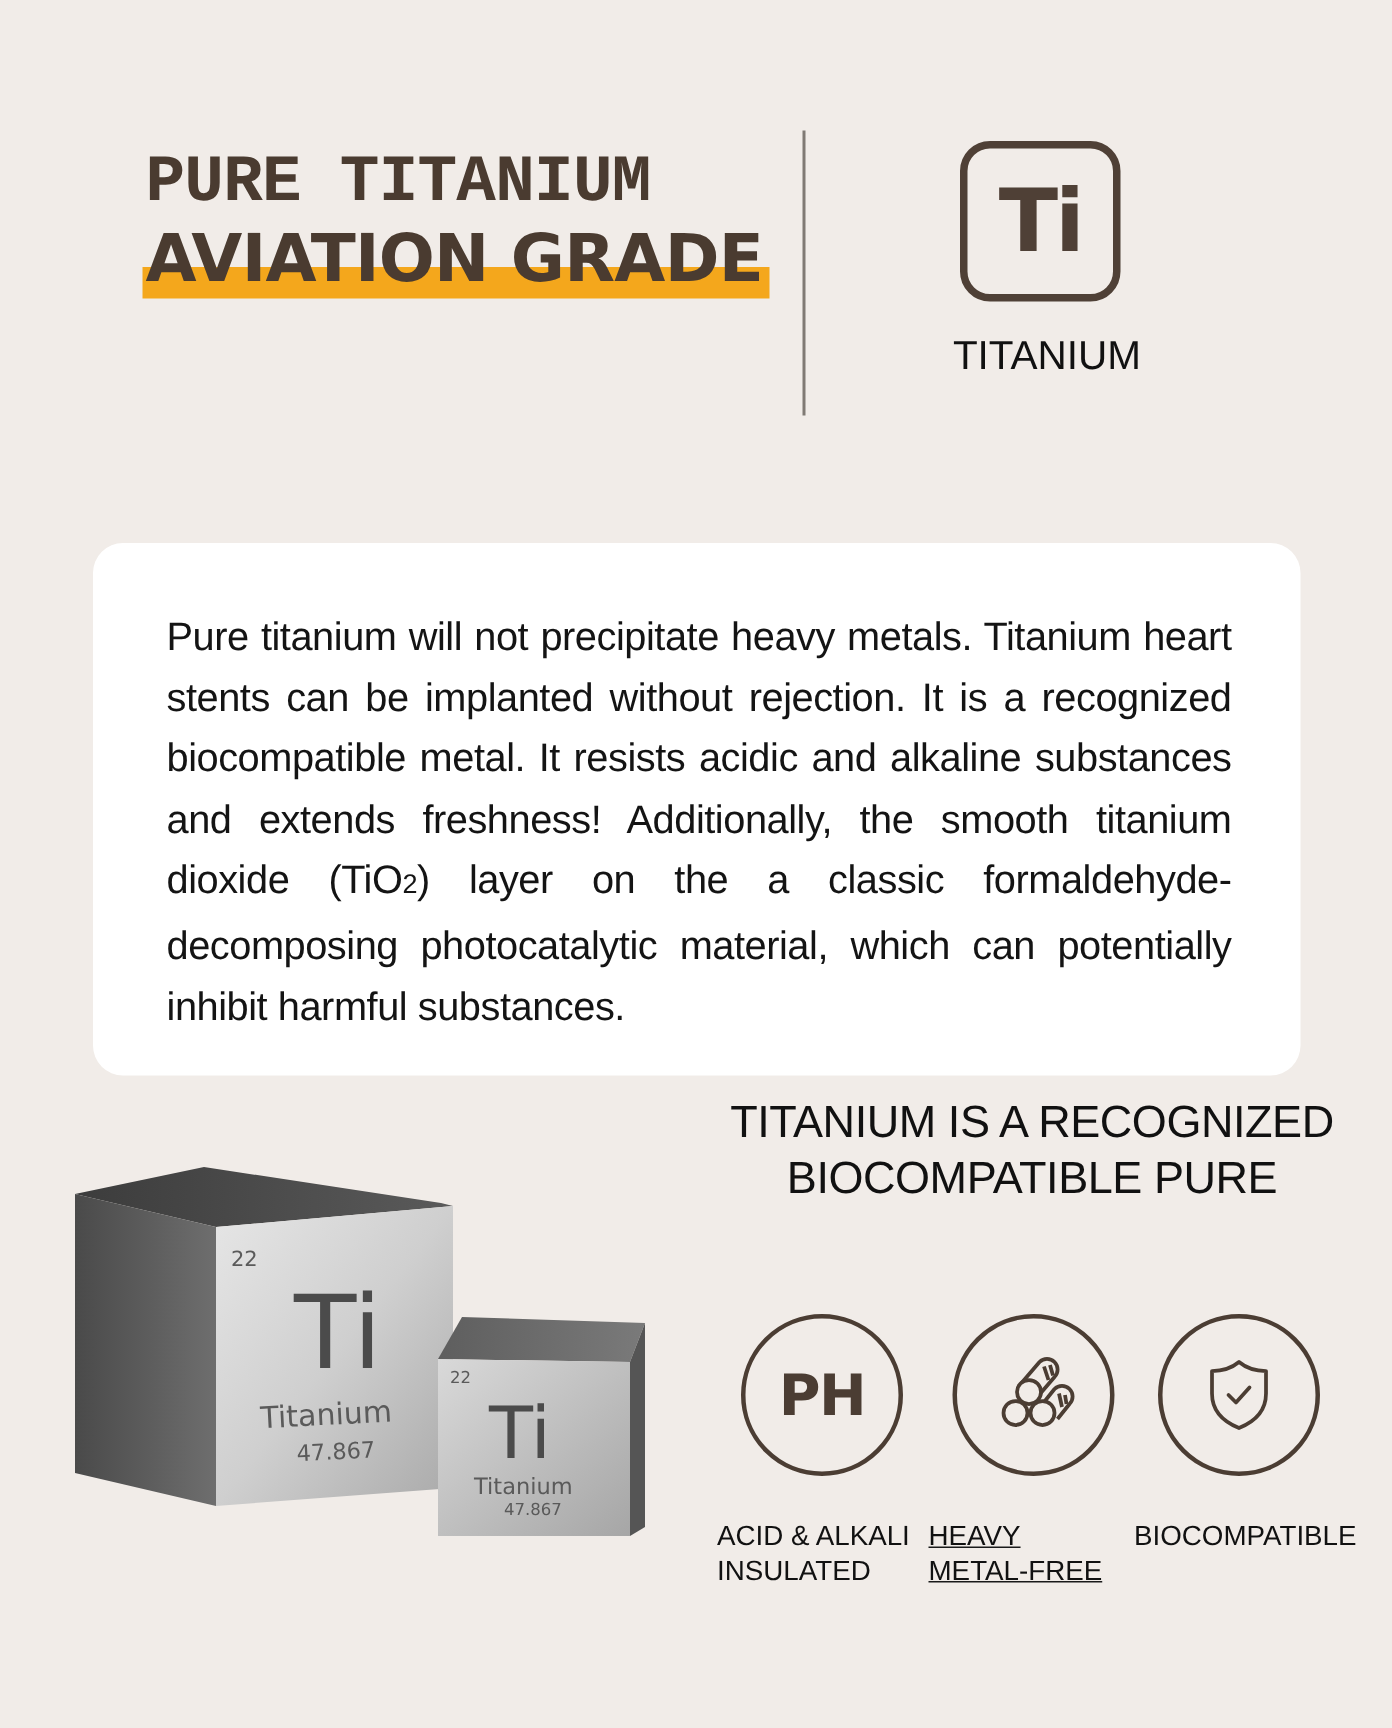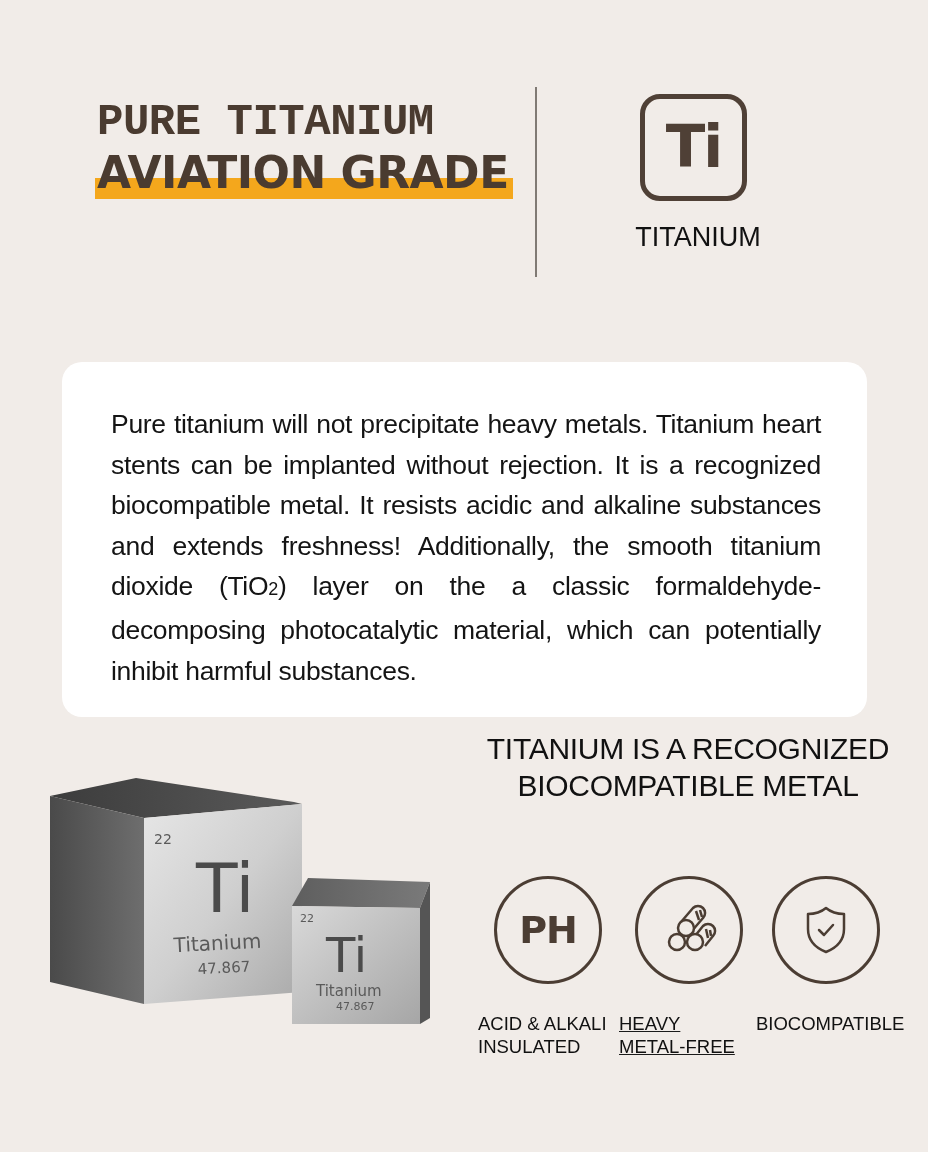--- a/index.html
+++ b/index.html
@@ -234,21 +234,21 @@
 
     <text x="254" y="148" font-family="DejaVu Sans, sans-serif" font-size="11" fill="#5a5a5a">22</text>
     <text x="280" y="198" font-family="DejaVu Sans, sans-serif" font-size="48" fill="#4b4b4b">Ti</text>
     <text x="270" y="222" font-family="DejaVu Sans, sans-serif" font-size="15" fill="#5a5a5a">Titanium</text>
     <text x="290" y="236" font-family="DejaVu Sans, sans-serif" font-size="11" fill="#5a5a5a">47.867</text>
   </svg>
 </div>
 
 <div class="features-title">
   <div>TITANIUM IS A RECOGNIZED</div>
-  <div>BIOCOMPATIBLE METAL</div>
+  <div>BIOCOMPATIBLE PURE</div>
 </div>
 
 <div class="feature" style="left:478px;">
   <div class="circle">
     <span class="ph-text">PH</span>
   </div>
   <div class="label">
     <div>ACID &amp; ALKALI</div>
     <div>INSULATED</div>
   </div>

